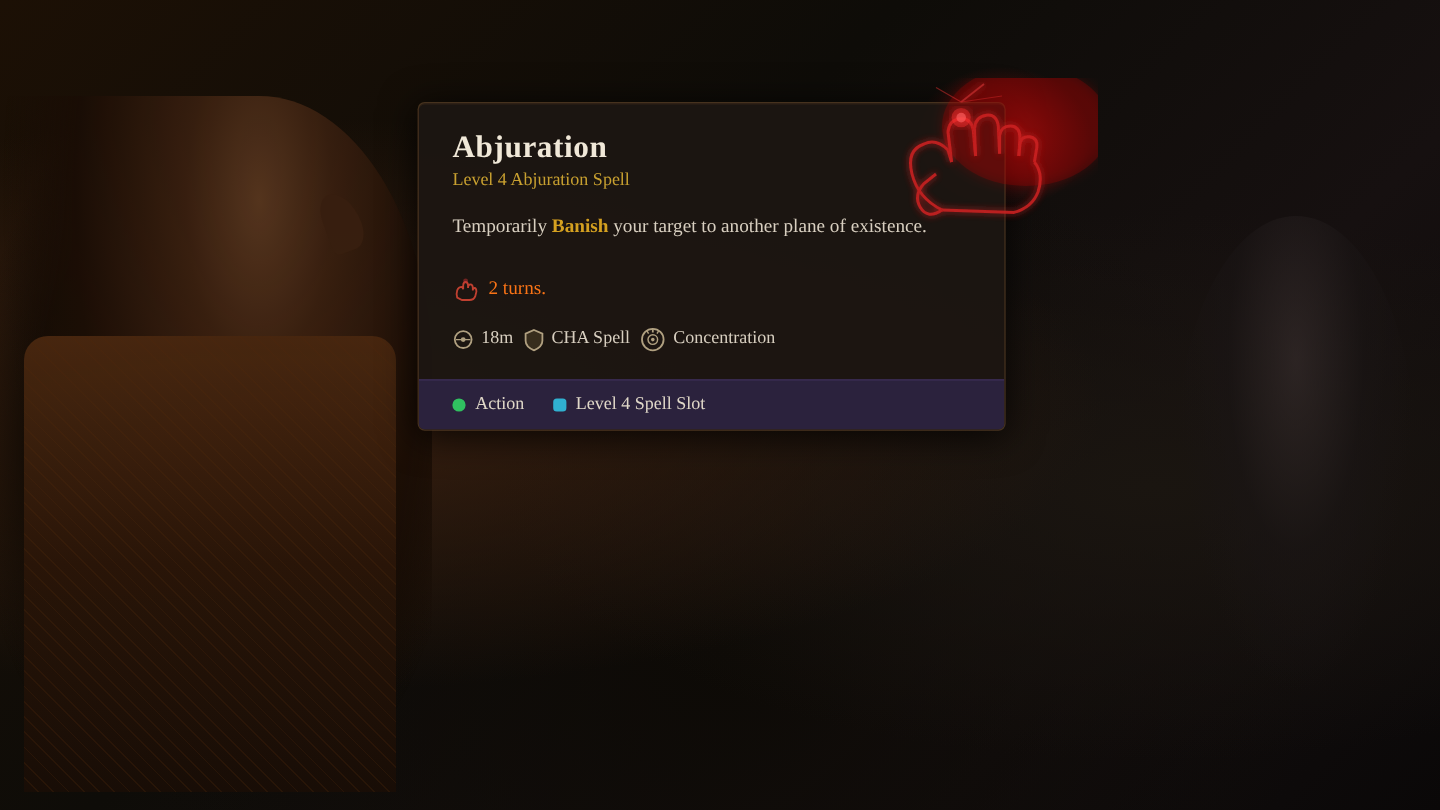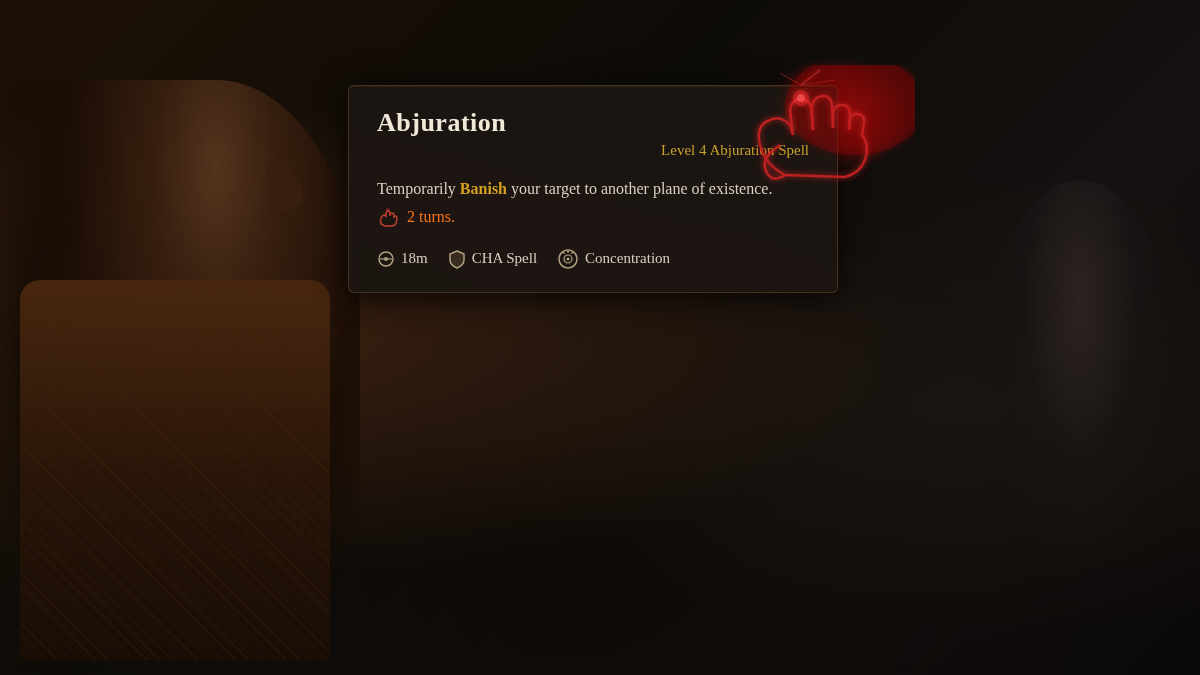--- a/index.html
+++ b/index.html
@@ -116,28 +116,27 @@
       letter-spacing: 0.5px;
       margin-bottom: 4px;
       font-family: 'Georgia', serif;
     }
 
     .spell-subtitle {
       font-size: 15px;
       color: #c8a030;
       margin-bottom: 18px;
       font-family: 'Georgia', serif;
-      text-align: right;
     }
 
     .spell-description {
       font-size: 16px;
       color: #d8cfc0;
       line-height: 1.55;
-      margin-bottom: 4px;
+      margin-bottom: 28px;
       font-family: 'Georgia', serif;
     }
 
     .spell-description .highlight {
       color: #d4a020;
       font-weight: bold;
     }
 
     .turns-row {
       display: flex;
@@ -148,21 +147,21 @@
 
     .turns-text {
       font-size: 16px;
       color: #f97316;
       font-family: 'Georgia', serif;
     }
 
     .stats-row {
       display: flex;
       align-items: center;
-      gap: 20px;
+      gap: 8px;
       margin-bottom: 4px;
     }
 
     .stat-item {
       display: flex;
       align-items: center;
       gap: 6px;
       color: #d8cfc0;
       font-size: 15px;
       font-family: 'Georgia', serif;
@@ -317,13 +316,23 @@
           <line x1="11" y1="2" x2="11" y2="5" stroke="#b0a080" stroke-width="1.5"></line>
           <line x1="6" y1="3.5" x2="7.5" y2="6" stroke="#b0a080" stroke-width="1.2"></line>
           <line x1="16" y1="3.5" x2="14.5" y2="6" stroke="#b0a080" stroke-width="1.2"></line>
         </svg>
         <span>Concentration</span>
       </div>
     </div>
 
   </div>
 
+  <div class="tooltip-footer">
+    <div class="footer-item">
+      <div class="dot-green"></div>
+      <span>Action</span>
+    </div>
+    <div class="footer-item">
+      <div class="dot-cyan"></div>
+      <span>Level 4 Spell Slot</span>
+    </div>
+  </div>
 </div>
 
 </body></html>

